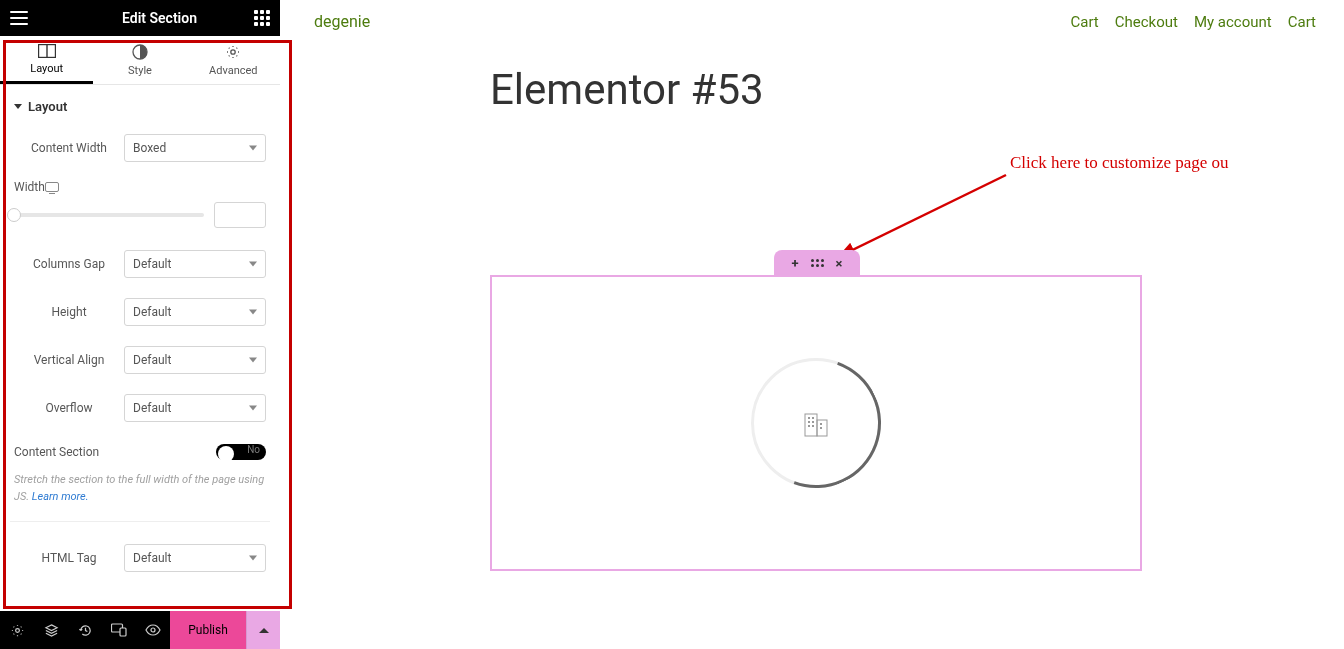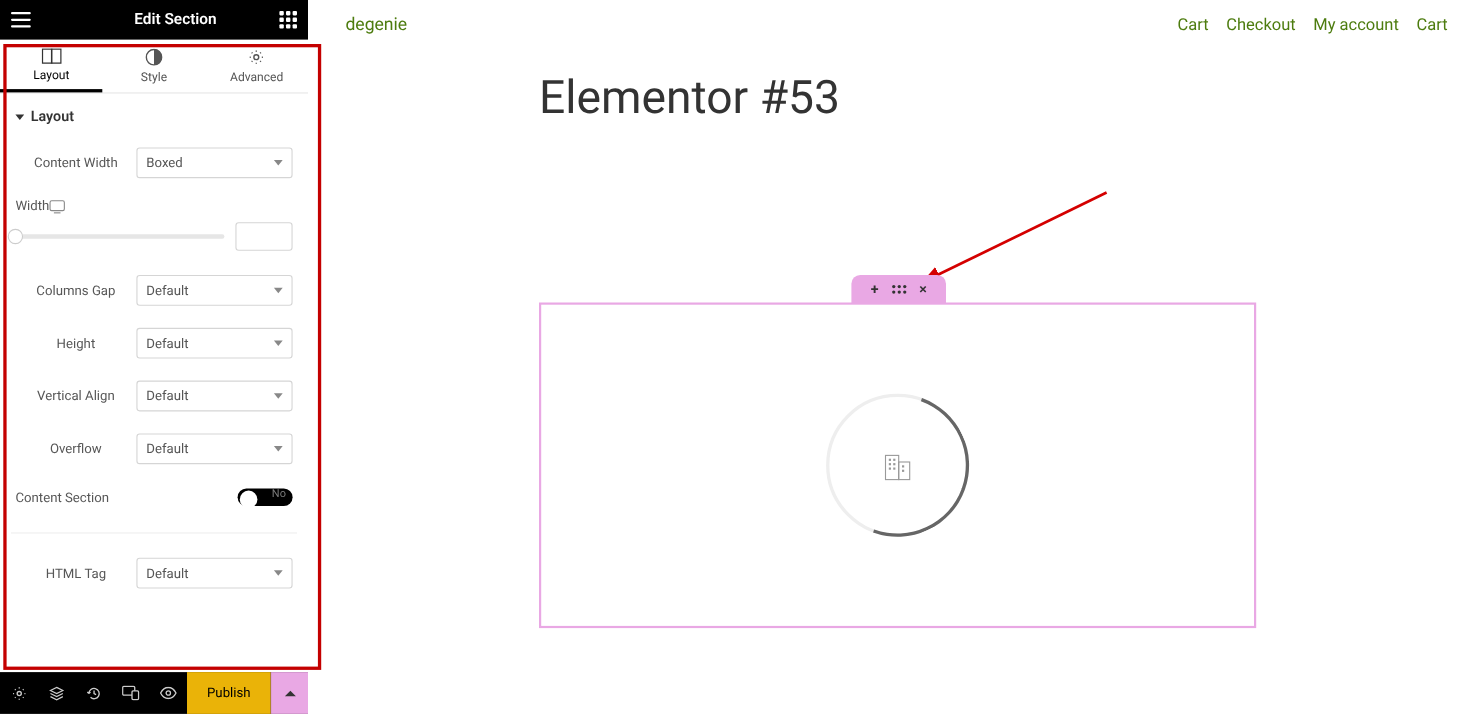--- a/index.html
+++ b/index.html
@@ -43,21 +43,21 @@
   .toggle { width: 50px; height: 16px; background: #000000; border-radius: 10px; position: relative; cursor: pointer; display: flex; justify-content: flex-end; padding-right: 6px; font-size: 10px; color: #7a7a7a; }
   .toggle .knob { position: absolute; left: 2px; top: 2px; width: 16px; height: 16px; background: #fff; border-radius: 50%; }
 
   .hint { font-size: 11px; font-style: italic; color: #a0a0a0; padding: 0 4px 4px; line-height: 1.5; }
   .hint a { color: #2f7bd2; text-decoration: none; }
 
   .divider { height: 1px; background: #eee; margin: 12px 0; }
 
   .panel-footer { height: 38px; background: #000; display: flex; align-items: stretch; }
   .ftool { width: 34px; display: flex; align-items: center; justify-content: center; color: #ccc; cursor: pointer; }
-  .publish { flex: 1; background: #eab308; display: flex; align-items: center; justify-content: center; font-size: 12px; color: #000; cursor: pointer; position: relative; text-align: center; }
+  .publish { flex: 1; background: #ec4899; display: flex; align-items: center; justify-content: center; font-size: 12px; color: #000; cursor: pointer; position: relative; text-align: center; }
   .publish-caret { width: 34px; background: #e9a8e4; border-left: 1px solid rgba(0,0,0,.08); display: flex; align-items: center; justify-content: center; cursor: pointer; }
   .publish-caret .caret-up { width: 0; height: 0; border-left: 5px solid transparent; border-right: 5px solid transparent; border-bottom: 5px solid #333; }
 
   
   .red-rect { position: absolute; left: 3px; top: 40px; width: 289px; height: 569px; border: 3px solid #c40000; pointer-events: none; z-index: 20; }
 
   
   .preview { position: absolute; left: 280px; right: 0; top: 0; bottom: 0; }
 
   .site-header { display: flex; align-items: center; justify-content: space-between; padding: 12px 28px 0 34px; font-size: 15px; color: #4d7c0f; }
@@ -188,20 +188,23 @@
     </div>
 
     <div class="toggle-row">
       <label>Content Section</label>
       <div class="toggle">
         <span class="knob"></span>
         <span>No</span>
       </div>
     </div>
 
+    <div class="hint">
+      <span>Stretch the section to the full width of the page using JS. </span><a href="#">Learn more.</a>
+    </div>
 
     <div class="divider"></div>
 
     <div class="control-row">
       <label>HTML Tag</label>
       <div class="select">
           <span>Default</span>
         </div>
     </div>
   </div>
@@ -285,20 +288,21 @@
         <rect x="7" y="13" width="2" height="2" fill="#999"></rect>
           <rect x="11" y="13" width="2" height="2" fill="#999"></rect>
         <rect x="7" y="17" width="2" height="2" fill="#999"></rect>
           <rect x="11" y="17" width="2" height="2" fill="#999"></rect>
         <rect x="19" y="15" width="2" height="2" fill="#999"></rect>
           <rect x="19" y="19" width="2" height="2" fill="#999"></rect>
       </svg>
     </div>
   </div>
 
+  <div class="annot-text">Click here to customize page ou</div>
   <svg class="annot-svg" width="1064" height="649">
     <defs>
       <marker id="arrowhead" markerWidth="8" markerHeight="8" refX="6" refY="3" orient="auto">
         <path d="M0,0 L7,3 L0,6 Z" fill="#d40000"></path>
       </marker>
     </defs>
     <line x1="726" y1="175" x2="560" y2="256" stroke="#d40000" stroke-width="2.5" marker-end="url(#arrowhead)"></line>
   </svg>
 </div>
 

